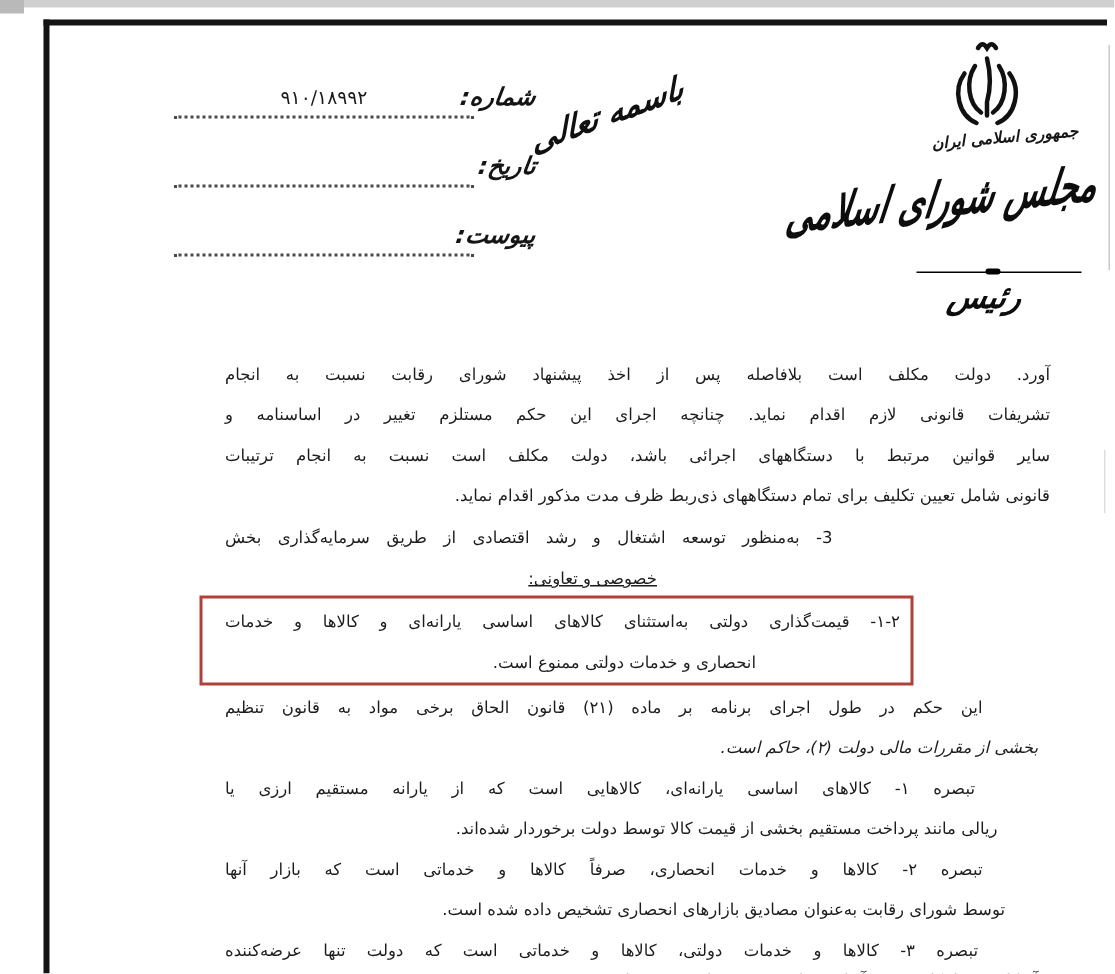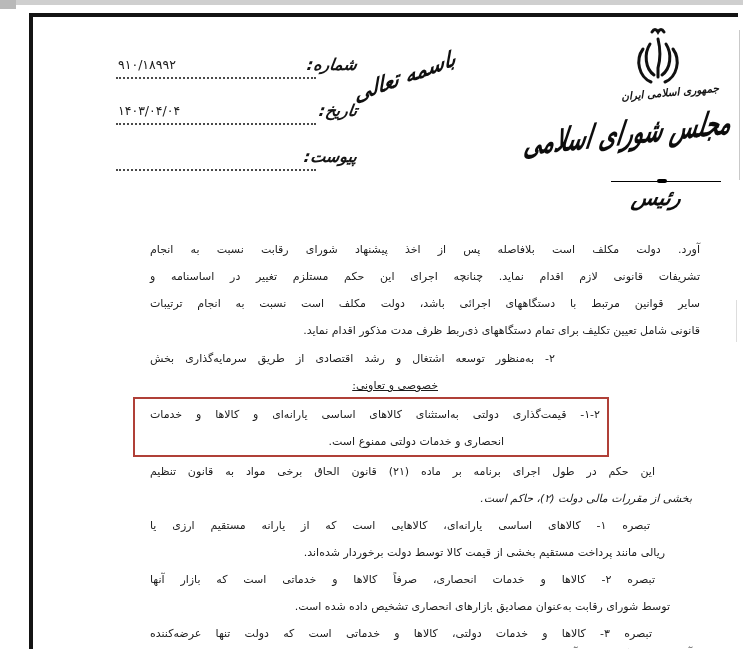--- a/index.html
+++ b/index.html
@@ -11,21 +11,21 @@
   .scan-corner{position:absolute;left:0;top:0;width:16px;height:9px;background:#b9b9b9;}
   .scan-edge{position:absolute;background:#c9c9c9;}
 
   
   .frame-top{position:absolute;left:29px;top:13px;width:709px;height:4px;background:#141414;}
   .frame-left{position:absolute;left:29px;top:13px;width:4px;height:636px;background:#141414;}
 
   
   .lh-label{position:absolute;direction:rtl;font-size:16px;font-weight:bold;font-style:italic;
             color:#151515;transform:skewX(-8deg);white-space:nowrap;}
-  .lh-value{position:absolute;left:118px;width:196px;direction:ltr;
+  .lh-value{position:absolute;left:118px;width:196px;text-align:center;direction:ltr;
             font-size:12.5px;color:#1a1a1a;letter-spacing:1px;}
   .lh-dots{position:absolute;left:116px;width:200px;border-bottom:2px dotted #4a4a4a;height:1px;}
 
   
   .emblem{position:absolute;right:57px;top:24px;}
   .republic{position:absolute;right:24px;top:86px;font-size:10.5px;font-style:italic;font-weight:bold;
             color:#161616;transform:rotate(-5deg);direction:rtl;white-space:nowrap;}
   .majlis{position:absolute;right:8px;top:104px;font-size:21px;font-weight:bold;font-style:italic;
           color:#0d0d0d;direction:rtl;white-space:nowrap;transform-origin:right top;
           transform:skewX(-12deg) scale(1.02,1.55) rotate(-4deg);letter-spacing:0px;}
@@ -60,21 +60,20 @@
   <div class="scan-edge" style="right:6px;top:300px;width:1px;height:42px;background:#dddddd;"></div>
 
   <div class="frame-top"></div>
   <div class="frame-left"></div>
 
   <div class="lh-label" style="right:386px;top:55px;">شماره:</div>
   <div class="lh-value" style="top:57px;">۹۱۰/۱۸۹۹۲</div>
   <div class="lh-dots" style="top:76px;"></div>
 
   <div class="lh-label" style="right:386px;top:101px;">تاریخ:</div>
-  <div class="lh-value" style="top:103px;">۱۴۰۳/۰۴/۰۴</div>
   <div class="lh-dots" style="top:122px;"></div>
 
   <div class="lh-label" style="right:386px;top:147px;">پیوست:</div>
   <div class="lh-value" style="top:149px;"></div>
   <div class="lh-dots" style="top:168px;"></div>
 
   <div class="bismillah">باسمه تعالی</div>
 
   <div class="emblem">
     <svg width="56" height="64" viewBox="0 0 56 64" fill="none" stroke="#111111" stroke-width="3" stroke-linecap="round">
@@ -91,21 +90,21 @@
   <div class="majlis-rule"></div>
   <div class="role">رئیس</div>
 
   <div class="highlight-box"></div>
 
   <div id="body-lines">
       <div class="line full" style="top: 240px; right: 43px; left: 150px;">آورد. دولت مکلف است بلافاصله پس از اخذ پیشنهاد شورای رقابت نسبت به انجام</div>
       <div class="line full" style="top: 267px; right: 43px; left: 150px;">تشریفات قانونی لازم اقدام نماید. چنانچه اجرای این حکم مستلزم تغییر در اساسنامه و</div>
       <div class="line full" style="top: 294px; right: 43px; left: 150px;">سایر قوانین مرتبط با دستگاههای اجرائی باشد، دولت مکلف است نسبت به انجام ترتیبات</div>
       <div class="line end" style="top: 321px; right: 43px; left: auto;">قانونی شامل تعیین تکلیف برای تمام دستگاههای ذی‌ربط ظرف مدت مذکور اقدام نماید.</div>
-      <div class="line full" style="top: 349px; right: 188px; left: 150px;">۲- به‌منظور توسعه اشتغال و رشد اقتصادی از طریق سرمایه‌گذاری بخش</div>
+      <div class="line full" style="top: 349px; right: 188px; left: 150px;">3- به‌منظور توسعه اشتغال و رشد اقتصادی از طریق سرمایه‌گذاری بخش</div>
       <div class="line end" style="top: 376px; right: 305px; left: auto; text-decoration: underline;">خصوصی و تعاونی:</div>
       <div class="line full" style="top: 405px; right: 143px; left: 150px;">۱-۲- قیمت‌گذاری دولتی به‌استثنای کالاهای اساسی یارانه‌ای و کالاها و خدمات</div>
       <div class="line end" style="top: 432px; right: 239px; left: auto;">انحصاری و خدمات دولتی ممنوع است.</div>
       <div class="line full" style="top: 462px; right: 88px; left: 150px;">این حکم در طول اجرای برنامه بر ماده (۲۱) قانون الحاق برخی مواد به قانون تنظیم</div>
       <div class="line end" style="top: 489px; right: 51px; left: auto; font-style: italic;">بخشی از مقررات مالی دولت (۲)، حاکم است.</div>
       <div class="line full" style="top: 516px; right: 93px; left: 150px;">تبصره ۱- کالاهای اساسی یارانه‌ای، کالاهایی است که از یارانه مستقیم ارزی یا</div>
       <div class="line end" style="top: 543px; right: 78px; left: auto; text-align: right;">ریالی مانند پرداخت مستقیم بخشی از قیمت کالا توسط دولت برخوردار شده‌اند.</div>
       <div class="line full" style="top: 570px; right: 88px; left: 150px;">تبصره ۲- کالاها و خدمات انحصاری، صرفاً کالاها و خدماتی است که بازار آنها</div>
       <div class="line end" style="top: 597px; right: 73px; left: auto;">توسط شورای رقابت به‌عنوان مصادیق بازارهای انحصاری تشخیص داده شده است.</div>
       <div class="line full" style="top: 624px; right: 91px; left: 150px;">تبصره ۳- کالاها و خدمات دولتی، کالاها و خدماتی است که دولت تنها عرضه‌کننده</div>

